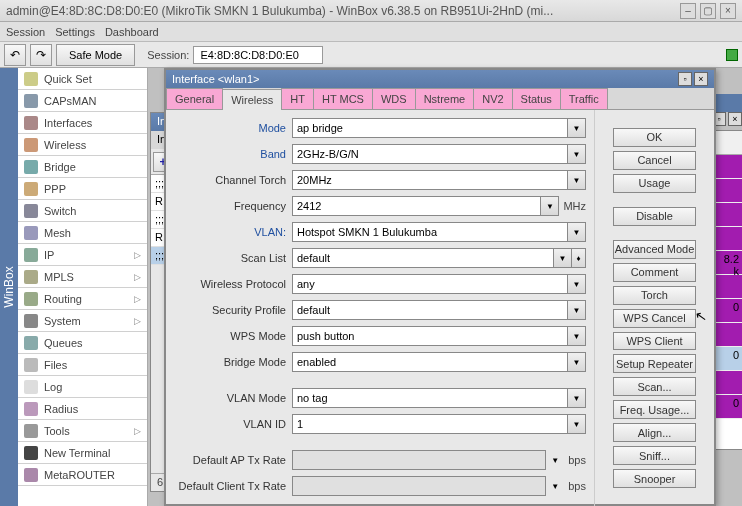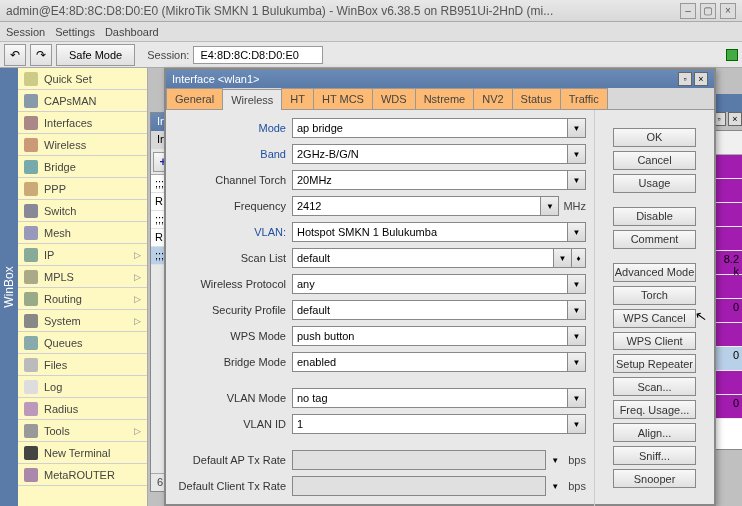--- a/index.html
+++ b/index.html
@@ -11,21 +11,21 @@
 .menubar { height: 20px; background: #e0e0e0; display: flex; align-items: center; padding: 0 6px; gap: 10px; color: #444; border-bottom: 1px solid #bbb; }
 .toolbar { height: 26px; background: #e8e8e8; display: flex; align-items: center; padding: 2px 4px; gap: 4px; border-bottom: 1px solid #aaa; }
 .tbtn { width: 22px; height: 22px; background: linear-gradient(#f8f8f8,#e0e0e0); border: 1px solid #999; display: flex; align-items: center; justify-content: center; font-size: 12px; }
 .safe-mode { height: 22px; padding: 0 12px; background: linear-gradient(#f8f8f8,#e0e0e0); border: 1px solid #999; display: flex; align-items: center; }
 .session-lbl { margin-left: 8px; color: #444; }
 .session-box { background: #fff; border: 1px solid #999; padding: 2px 6px; width: 130px; }
 .lock-icon { margin-left: auto; width: 12px; height: 12px; background: #4a4; border: 1px solid #060; }
 .main { display: flex; height: 438px; position: relative; }
 .sidebar-vert { width: 18px; background: #5a7aa8; display: flex; align-items: center; justify-content: center; }
 .sidebar-vert-text { transform: rotate(-90deg); color: #fff; font-size: 12px; white-space: nowrap; }
-.navbar { width: 130px; background: #fef9c3; border-right: 1px solid #aaa; }
+.navbar { width: 130px; background: #ffffff; border-right: 1px solid #aaa; }
 .nav-item { height: 22px; display: flex; align-items: center; padding: 0 6px; gap: 6px; border-bottom: 1px solid #d0d0d0; color: #444; cursor: pointer; }
 .nav-icon { width: 14px; height: 14px; background: #888; border-radius: 2px; flex-shrink: 0; }
 .nav-icon.qs { background: #cc8; }
 .nav-icon.cap { background: #89a; }
 .nav-icon.if { background: #a88; }
 .nav-icon.wl { background: #c97; }
 .nav-icon.br { background: #7aa; }
 .nav-icon.ppp { background: #ca7; }
 .nav-icon.sw { background: #889; }
 .nav-icon.mesh { background: #99b; }
@@ -49,21 +49,21 @@
 .plus { color: #22a; font-weight: bold; }
 .bgrow { display: flex; height: 18px; border-bottom: 1px solid #e0e0e0; background: #fff; }
 .bgrow.sel { background: #b8d0e8; }
 .bgrow .cell { padding: 2px 4px; border-right: 1px solid #eee; }
 .bgfoot { position: absolute; bottom: 0; left: 0; right: 0; height: 18px; background: #e8e8e8; border-top: 1px solid #aaa; padding: 2px 6px; color: #444; }
 .dialog { position: absolute; left: 16px; top: 0px; width: 552px; height: 438px; background: #e8e8e8; border: 2px solid #888; box-shadow: 2px 2px 6px rgba(0,0,0,0.3); }
 .dlg-title { height: 18px; background: linear-gradient(#6a8ab8,#5a7aa8); color: #fff; padding: 2px 6px; display: flex; align-items: center; }
 .dlg-title-text { flex: 1; }
 .dlg-title-btn { width: 14px; height: 14px; background: #ddd; color: #000; display: flex; align-items: center; justify-content: center; font-size: 9px; margin-left: 2px; border: 1px solid #666; }
 .dlg-tabs { height: 22px; background: #d8d8d8; display: flex; border-bottom: 1px solid #999; }
-.tab { padding: 4px 8px; border: 1px solid #999; border-bottom: none; background: #fdba74; margin-right: -1px; color: #444; }
+.tab { padding: 4px 8px; border: 1px solid #999; border-bottom: none; background: #f9a8d4; margin-right: -1px; color: #444; }
 .tab.active { background: #e8e8e8; position: relative; top: 1px; }
 .dlg-body { display: flex; height: 396px; }
 .form-area { flex: 1; padding: 6px 8px; overflow-y: auto; }
 .form-row { display: flex; align-items: center; height: 24px; margin-bottom: 2px; }
 .form-row.gap { margin-top: 12px; }
 .form-lbl { width: 118px; text-align: right; color: #333; padding-right: 6px; }
 .form-lbl.blue { color: #2050a0; }
 .form-input { flex: 1; height: 20px; background: #fff; border: 1px solid #888; padding: 0 4px; }
 .form-input.ro { background: #e0e0e0; }
 .dd-btn { width: 18px; height: 20px; background: linear-gradient(#f0f0f0,#d8d8d8); border: 1px solid #888; border-left: none; display: flex; align-items: center; justify-content: center; font-size: 8px; }
@@ -335,22 +335,22 @@
               <input class="form-input ro" value="" style="">
               <div class="dd-btn" style="border:none;background:none">▼</div>
               <span class="unit">bps</span>
             </div>
           </div>
         <div class="btn-col" id="btn-col">
             <div class="dlg-btn">OK</div>
             <div class="dlg-btn">Cancel</div>
             <div class="dlg-btn">Usage</div>
             <div class="dlg-btn sep">Disable</div>
+            <div class="dlg-btn sep">Advanced Mode</div>
             <div class="dlg-btn">Comment</div>
-            <div class="dlg-btn sep">Advanced Mode</div>
             <div class="dlg-btn">Torch</div>
             <div class="dlg-btn">WPS Cancel</div>
             <div class="dlg-btn">WPS Client</div>
             <div class="dlg-btn">Setup Repeater</div>
             <div class="dlg-btn">Scan...</div>
             <div class="dlg-btn">Freq. Usage...</div>
             <div class="dlg-btn">Align...</div>
             <div class="dlg-btn">Sniff...</div>
             <div class="dlg-btn">Snooper</div>
           </div>

